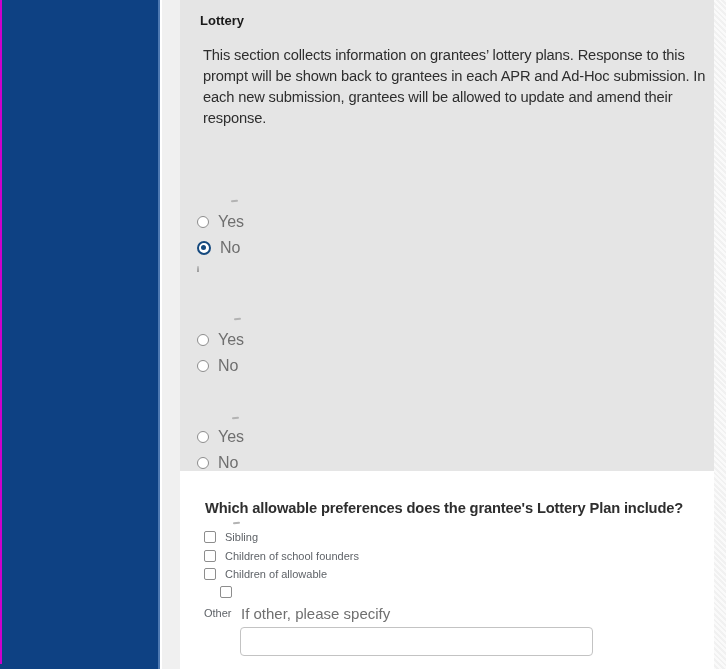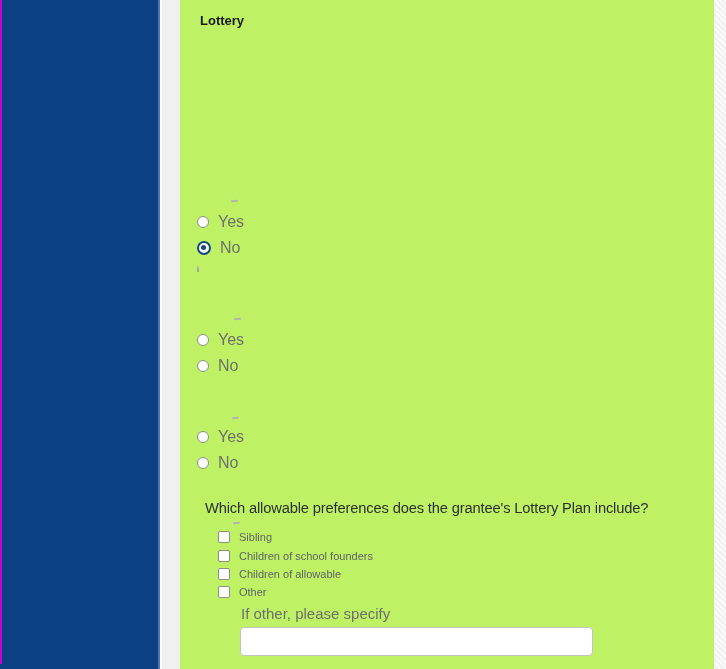--- a/index.html
+++ b/index.html
@@ -24,43 +24,43 @@
   }
   .gutter {
     position: absolute; left: 162px; top: 0; width: 18px; height: 669px;
     background: #f0f0f0;
   }
   .right-strip {
     position: absolute; left: 714px; top: 0; width: 12px; height: 669px;
     background: repeating-linear-gradient(45deg, #fafafa 0 2px, #f1f1f1 2px 4px);
   }
   .content {
-    position: absolute; left: 180px; top: 0; width: 534px; height: 669px;
-    background: #bef264;
+    position: absolute; left: 180px; top: 0; width: 534px; height: 471px;
+    background: #e5e5e5;
   }
   
   .heading {
     position: absolute; left: 20px; top: 13px;
     font-size: 13px; font-weight: bold; color: #1a1a1a;
   }
   .para {
     position: absolute; left: 23px; width: 512px;
     font-size: 14.7px; line-height: 21px; letter-spacing: -0.15px; color: #2e2e2e;
   }
   .p1 { top: 45px; }
   .p2 { top: 130px; }
   .question {
     position: absolute;
     font-size: 14.7px; letter-spacing: -0.15px; color: #2e2e2e;
     white-space: nowrap;
   }
   .q1 { left: 23px; top: 180px; }
   .q2 { left: 27px; top: 298px; }
   .q3 { left: 25px; top: 395px; }
-  .q4 { left: 25px; top: 500px; }
+  .q4 { left: 25px; top: 500px; font-weight: bold; }
   
   .tick {
     position: absolute; width: 7px; height: 2px;
     background: #b3b3b3; border-radius: 2px;
     transform: rotate(-5deg);
   }
   .tick1 { left: 51px; top: 200px; }
   .tick2 { left: 54px; top: 318px; }
   .tick3 { left: 52px; top: 417px; }
   .tick4 { left: 53px; top: 522px; }
@@ -87,21 +87,21 @@
   }
   .opt-label { font-size: 16px; color: #6f6f6f; }
   
   .arc-clip {
     position: absolute; left: 17px; top: 266px;
     width: 14px; height: 6px; overflow: hidden;
   }
   .arc-clip .radio { border-color: #9b9b9b; }
   
   .cb-row {
-    position: absolute; left: 38px;
+    position: absolute; left: 24px;
     display: flex; align-items: flex-end; gap: 9px;
     cursor: default;
   }
   .checkbox {
     width: 12px; height: 12px; box-sizing: border-box;
     border: 1.5px solid #8d8d8d; border-radius: 2px;
     background: #ffffff; flex: 0 0 auto;
   }
   .cb-label { font-size: 11px; color: #5f6368; }
   .other-label {
@@ -122,20 +122,21 @@
 
 <div class="sidebar"></div>
 <div class="magenta-line"></div>
 <div class="gutter"></div>
 <div class="right-strip"></div>
 
 <div class="content">
 
   <div class="heading">Lottery</div>
 
+  <div class="para p1">This section collects information on grantees’ lottery plans. Response to this prompt will be shown back to grantees in each APR and Ad-Hoc submission. In each new submission, grantees will be allowed to update and amend their response.</div>
 
   <span class="tick tick1"></span>
   <div class="opt-row" style="top:213px;">
     <span class="radio"></span>
     <span class="opt-label">Yes</span>
   </div>
   <div class="opt-row" style="top:239px;">
     <span class="radio selected"></span>
     <span class="opt-label">No</span>
   </div>
@@ -168,21 +169,21 @@
     <span class="cb-label">Sibling</span>
   </div>
   <div class="cb-row" style="top:550px;">
     <span class="checkbox"></span>
     <span class="cb-label">Children of school founders</span>
   </div>
   <div class="cb-row" style="top:568px;">
     <span class="checkbox"></span>
     <span class="cb-label">Children of allowable</span>
   </div>
-  <div class="cb-row" style="top:586px;">
+  <div class="cb-row" style="top:586px;flex-direction:column;">
     <span class="checkbox"></span>
     <span class="cb-label">Other</span>
   </div>
 
   <div class="other-label">If other, please specify</div>
   <input class="other-input" type="text" value="" style="">
 
 </div>
 
 </body></html>

